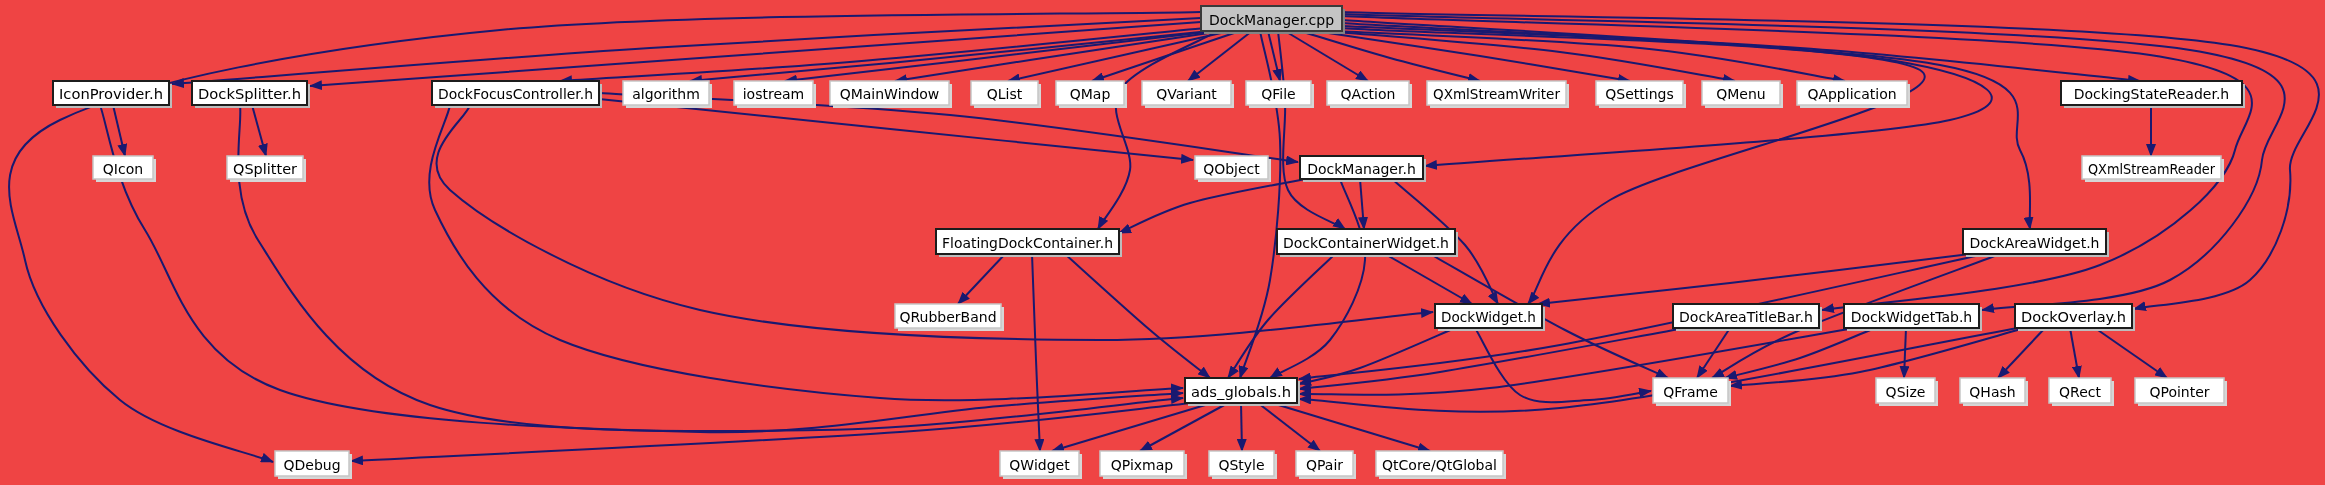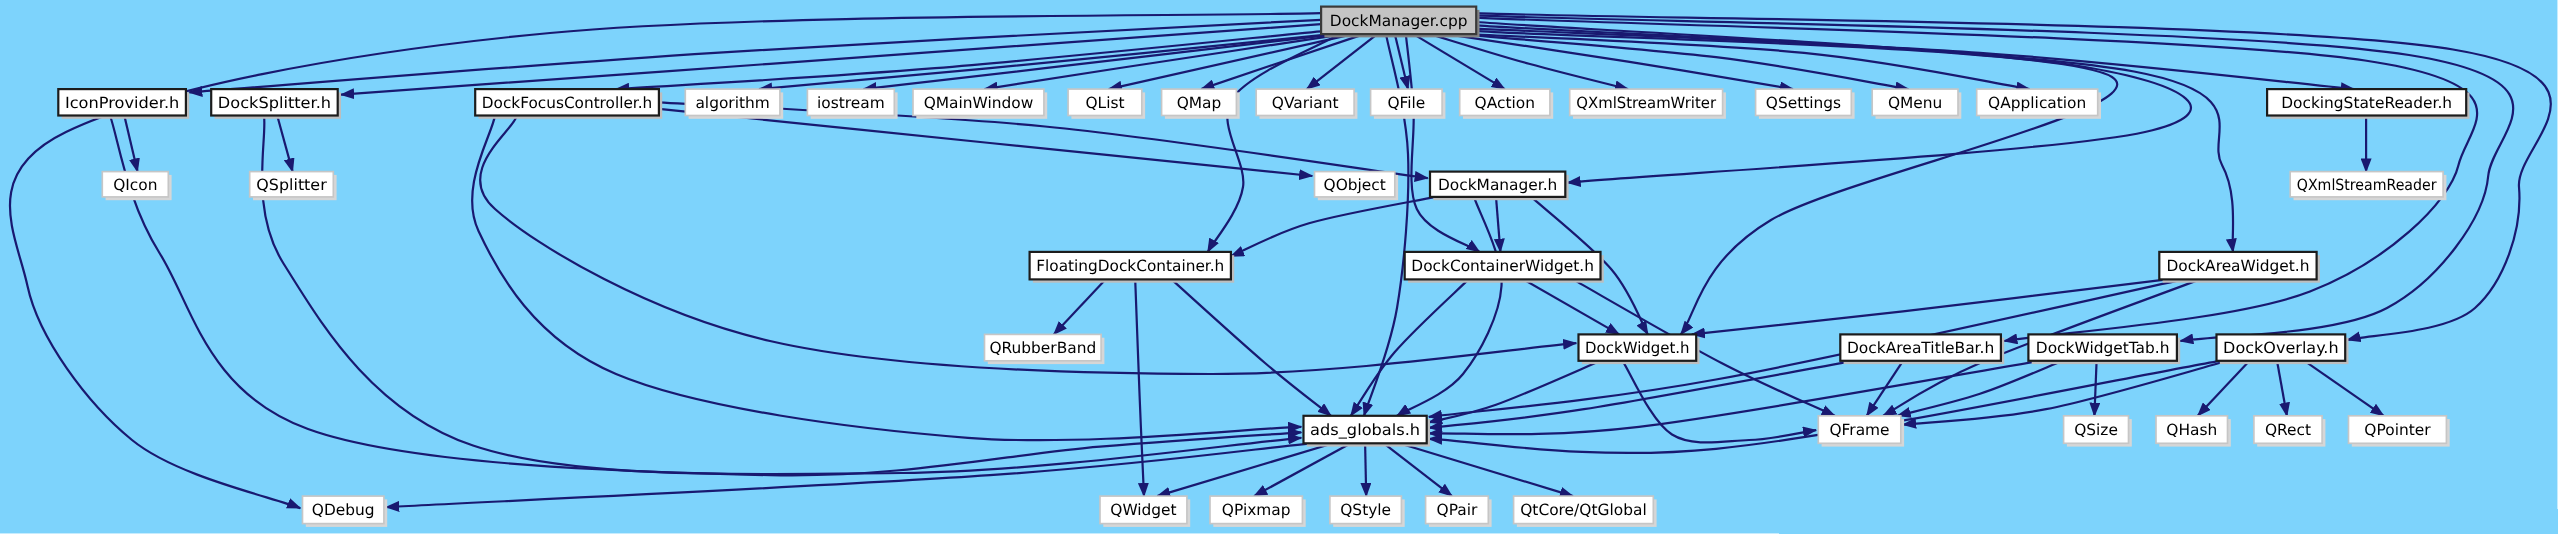--- a/index.html
+++ b/index.html
@@ -1,16 +1,16 @@
 <!DOCTYPE html>
 <html><head>
 <meta charset="utf-8">
 <style>
   html,body{margin:0;padding:0;background:#ffffff;}
-  .graph-wrap{width:2325px;height:485px;position:relative;background:#7dd3fc;overflow:hidden;}
+  .graph-wrap{width:2325px;height:485px;position:relative;background:#ef4444;overflow:hidden;}
   svg{display:block;}
   text{font-family:"DejaVu Sans","Liberation Sans",sans-serif;fill:#000000;}
 </style>
 </head>
 <body>
 
 <div class="graph-wrap">
   <svg id="graph" width="2325" height="485" viewBox="0 0 2325 485" xmlns="http://www.w3.org/2000/svg">
       <defs>
         <marker id="arr" markerUnits="userSpaceOnUse" markerWidth="14" markerHeight="10" refX="12" refY="5" orient="auto">

